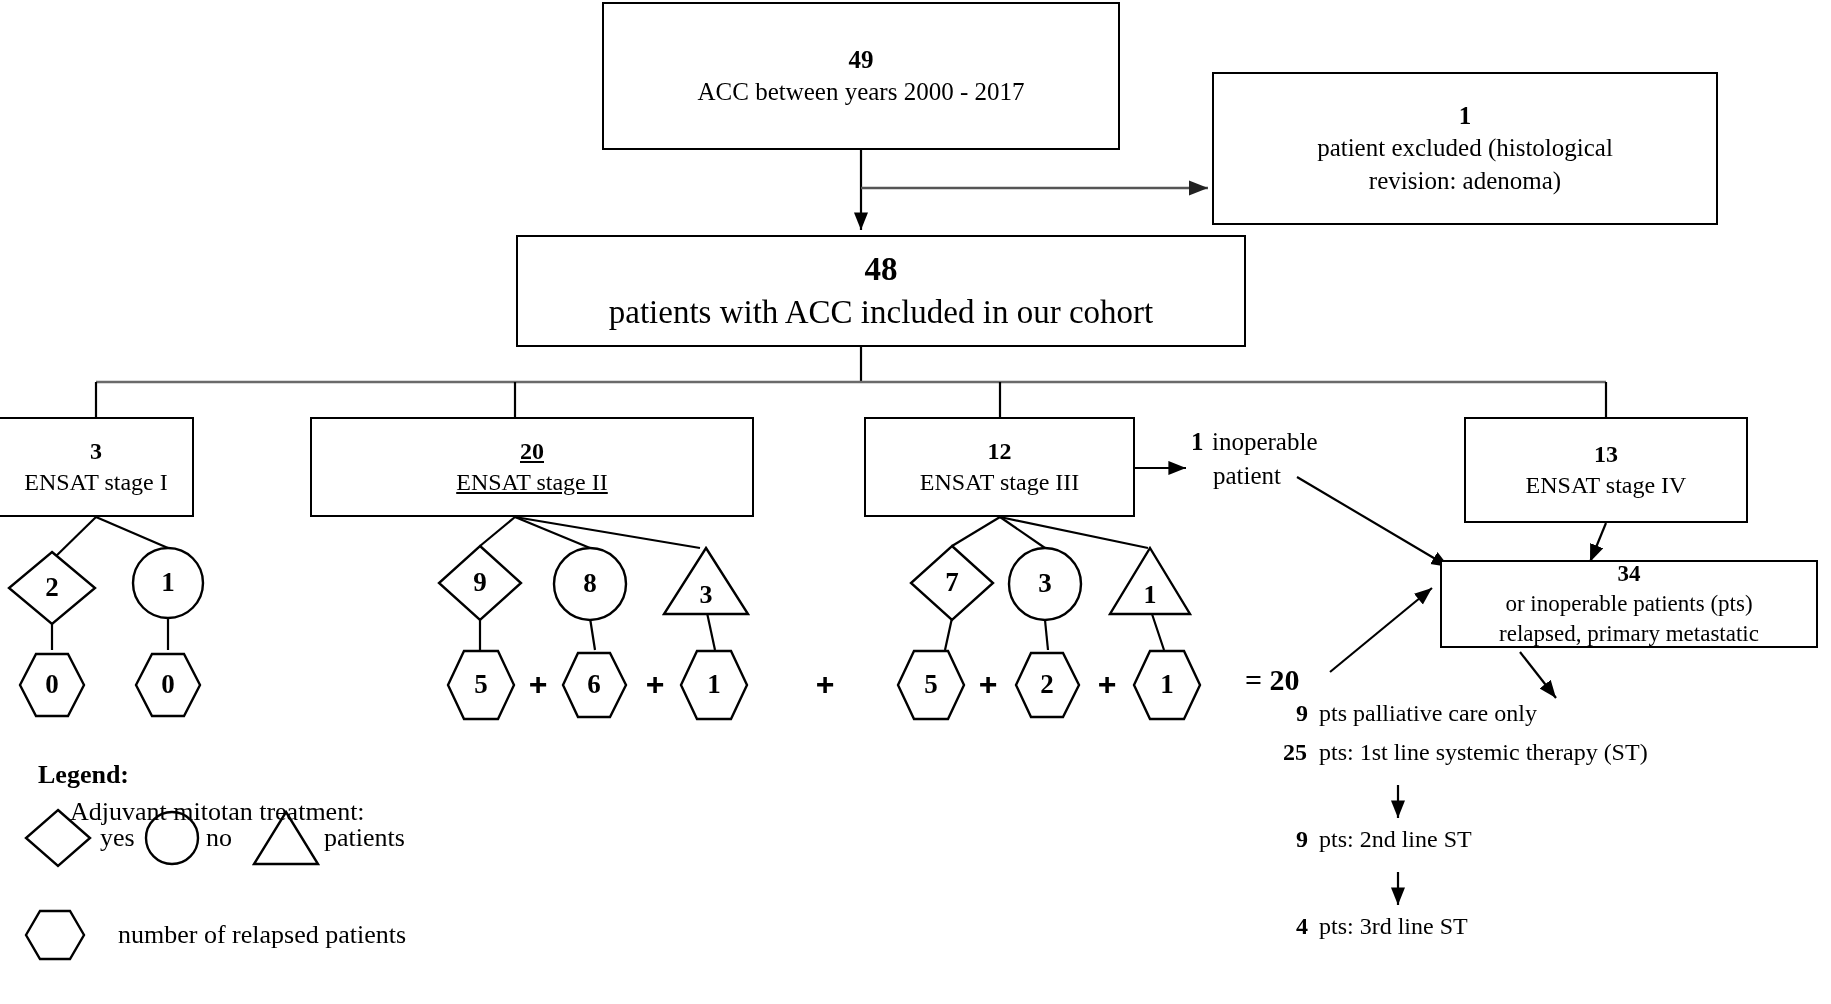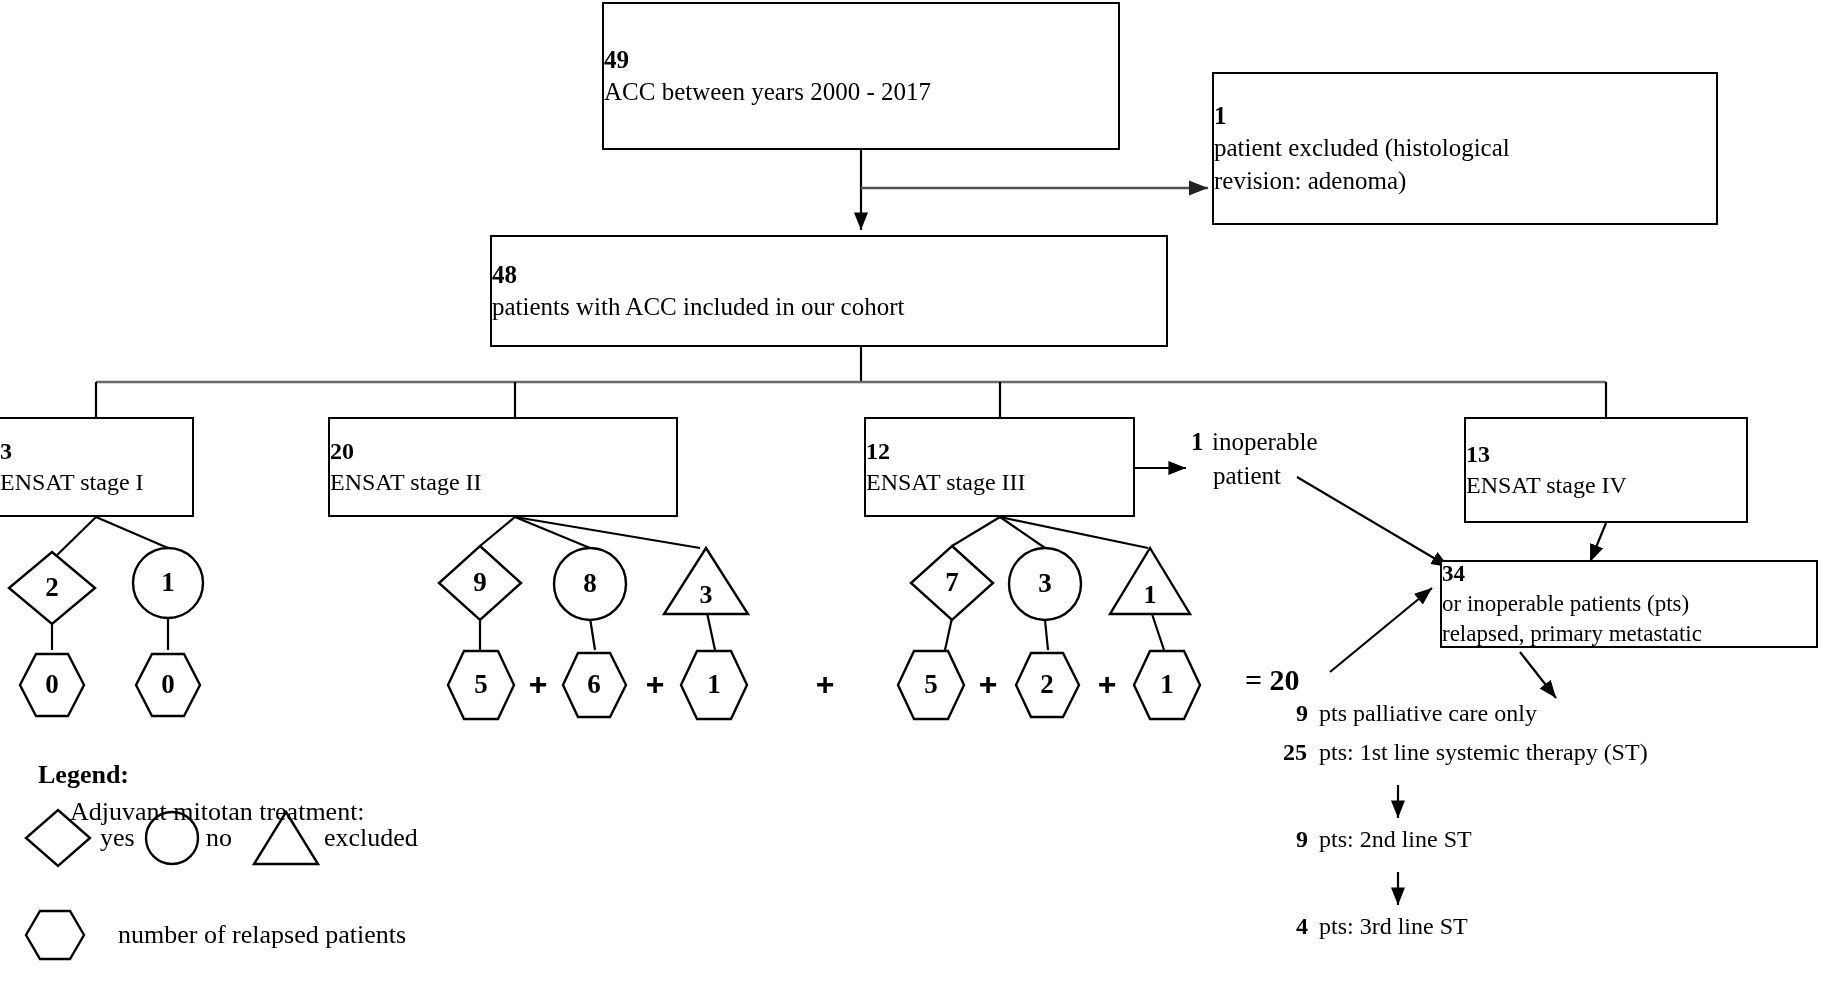--- a/index.html
+++ b/index.html
@@ -20,21 +20,21 @@
     width:1831px;height:1004px;
     pointer-events:none;
   }
   .box{
     position:absolute;
     border:2px solid #000;
     background:#fff;
     box-sizing:border-box;
     display:flex;
     flex-direction:column;
-    align-items:flex-start;
+    align-items:center;
     justify-content:center;
     text-align:center;
     line-height:1.30;
   }
   .box .num{ font-weight:bold; }
   .box .lbl{ font-weight:normal; }
   .t{ position:absolute; white-space:nowrap; }
   .bold{ font-weight:bold; }
   .shape-num{
     position:absolute;
@@ -137,31 +137,31 @@
     <span class="num">49</span>
     <span class="lbl">ACC between years 2000 - 2017</span>
   </div>
 
   <div class="box" style="left:1212px;top:72px;width:506px;height:153px;font-size:25px;">
     <span class="num">1</span>
     <span class="lbl">patient excluded (histological</span>
     <span class="lbl">revision: adenoma)</span>
   </div>
 
-  <div class="box" style="left:490px;top:235px;width:678px;height:112px;font-size:25px;">
+  <div class="box" style="left:516px;top:235px;width:730px;height:112px;font-size:33px;">
     <span class="num">48</span>
     <span class="lbl">patients with ACC included in our cohort</span>
   </div>
 
   <div class="box" style="left:-2px;top:417px;width:196px;height:100px;font-size:24px;">
     <span class="num">3</span>
     <span class="lbl">ENSAT stage I</span>
   </div>
 
-  <div class="box" style="left:328px;top:417px;width:350px;height:100px;font-size:24px;">
+  <div class="box" style="left:310px;top:417px;width:444px;height:100px;font-size:24px;text-decoration:underline;">
     <span class="num">20</span>
     <span class="lbl">ENSAT stage II</span>
   </div>
 
   <div class="box" style="left:864px;top:417px;width:271px;height:100px;font-size:24px;">
     <span class="num">12</span>
     <span class="lbl">ENSAT stage III</span>
   </div>
 
   <div class="box" style="left:1464px;top:417px;width:284px;height:106px;font-size:24px;">
@@ -216,17 +216,17 @@
   <span class="t" style="left:1319px;top:826px;font-size:24px;">pts:  2nd line ST</span>
 
   <span class="t bold" style="left:1296px;top:913px;font-size:24px;">4</span>
   <span class="t" style="left:1319px;top:913px;font-size:24px;">pts:  3rd line ST</span>
 
   <span class="t bold" style="left:38px;top:760px;font-size:26px;">Legend:</span>
   <span class="t" style="left:38px;top:797px;font-size:26px;margin-left:32px;">Adjuvant mitotan treatment:</span>
 
   <span class="t" style="left:100px;top:823px;font-size:26px;">yes</span>
   <span class="t" style="left:206px;top:823px;font-size:26px;">no</span>
-  <span class="t" style="left:324px;top:823px;font-size:26px;">excluded</span>
+  <span class="t" style="left:324px;top:823px;font-size:26px;">patients</span>
 
   <span class="t" style="left:118px;top:920px;font-size:26px;">number of relapsed patients</span>
 
 </div>
 
 </body></html>

